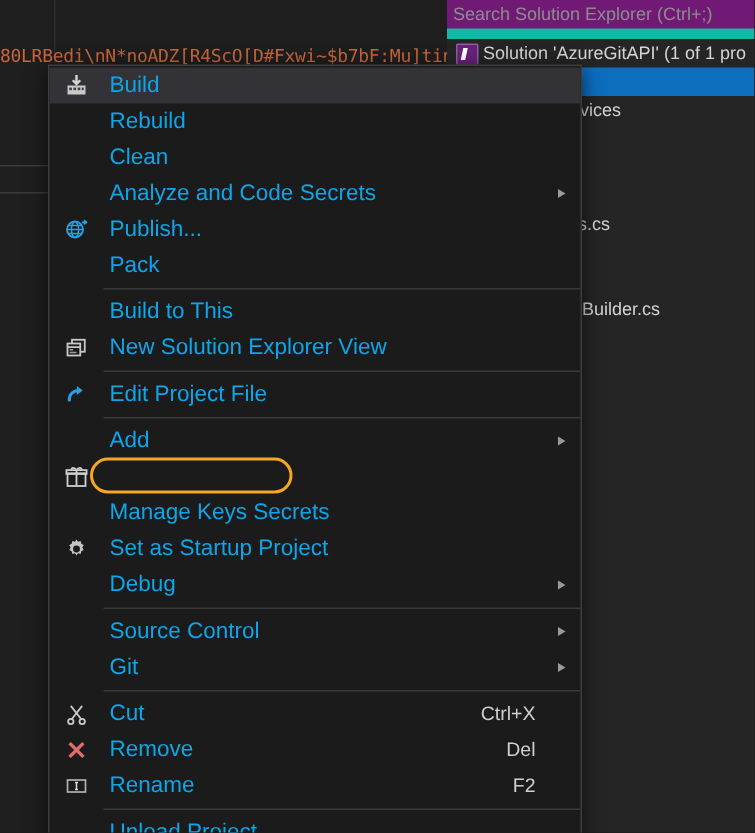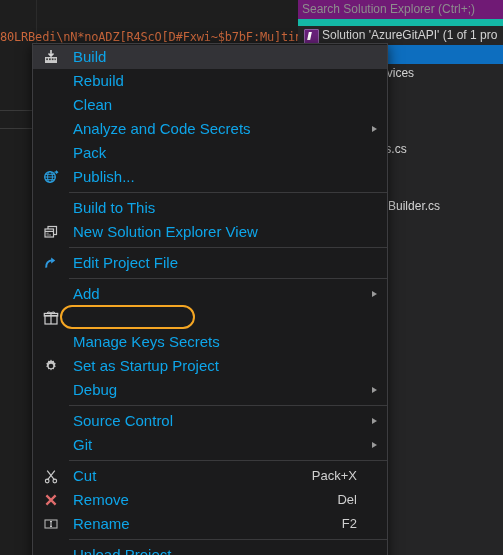--- a/index.html
+++ b/index.html
@@ -122,33 +122,33 @@
       <span class="lbl">Rebuild</span>
     </div>
     <div class="mi">
       <span class="lbl">Clean</span>
     </div>
     <div class="mi">
       <span class="lbl">Analyze and Code Secrets</span>
       <span class="arrow"></span>
     </div>
     <div class="mi">
-      <span class="lbl">Pack</span>
-    </div>
-    <div class="mi">
       <span class="gut gicon">
         <svg width="16" height="16" viewBox="0 0 16 16">
           <circle cx="7" cy="8" r="5.3" fill="none" stroke="#2a9fe0" stroke-width="1.3"></circle>
           <ellipse cx="7" cy="8" rx="2.4" ry="5.3" fill="none" stroke="#2a9fe0" stroke-width="1"></ellipse>
           <path d="M1.9 8h10.2M2.6 5.3h8.8M2.6 10.7h8.8" stroke="#2a9fe0" stroke-width="1"></path>
           <path d="M11.5 3.2h3M13 1.8l1.6 1.4L13 4.6" stroke="#2a9fe0" stroke-width="1.2" fill="none"></path>
         </svg>
       </span>
       <span class="lbl">Publish...</span>
     </div>
+    <div class="mi">
+      <span class="lbl">Pack</span>
+    </div>
     <div class="sep"></div>
     <div class="mi">
       <span class="lbl">Build to This</span>
     </div>
     <div class="mi">
       <span class="gut gicon">
         <svg width="16" height="16" viewBox="0 0 16 16">
           <rect x="5" y="2.5" width="8.5" height="8" fill="none" stroke="#c9c9c9" stroke-width="1.2"></rect>
           <rect x="2" y="5" width="8.5" height="8" fill="#1b1b1c" stroke="#c9c9c9" stroke-width="1.2"></rect>
           <path d="M2 7.4h8.5" stroke="#c9c9c9" stroke-width="1.2"></path>
@@ -210,21 +210,21 @@
     <div class="sep"></div>
     <div class="mi">
       <span class="gut gicon">
         <svg width="16" height="16" viewBox="0 0 16 16">
           <path d="M4.2 2.6l7.3 9.2M11.8 2.6L4.5 11.8" stroke="#c9c9c9" stroke-width="1.2" fill="none"></path>
           <circle cx="4.2" cy="13" r="1.8" fill="none" stroke="#c9c9c9" stroke-width="1.2"></circle>
           <circle cx="11.8" cy="13" r="1.8" fill="none" stroke="#c9c9c9" stroke-width="1.2"></circle>
         </svg>
       </span>
       <span class="lbl">Cut</span>
-      <span class="acc">Pack+X</span>
+      <span class="acc">Ctrl+X</span>
     </div>
     <div class="mi">
       <span class="gut gicon">
         <svg width="16" height="16" viewBox="0 0 16 16">
           <path d="M3.4 3.4l9.2 9.2M12.6 3.4L3.4 12.6" stroke="#e06c6c" stroke-width="2.3" fill="none"></path>
         </svg>
       </span>
       <span class="lbl">Remove</span>
       <span class="acc">Del</span>
     </div>

